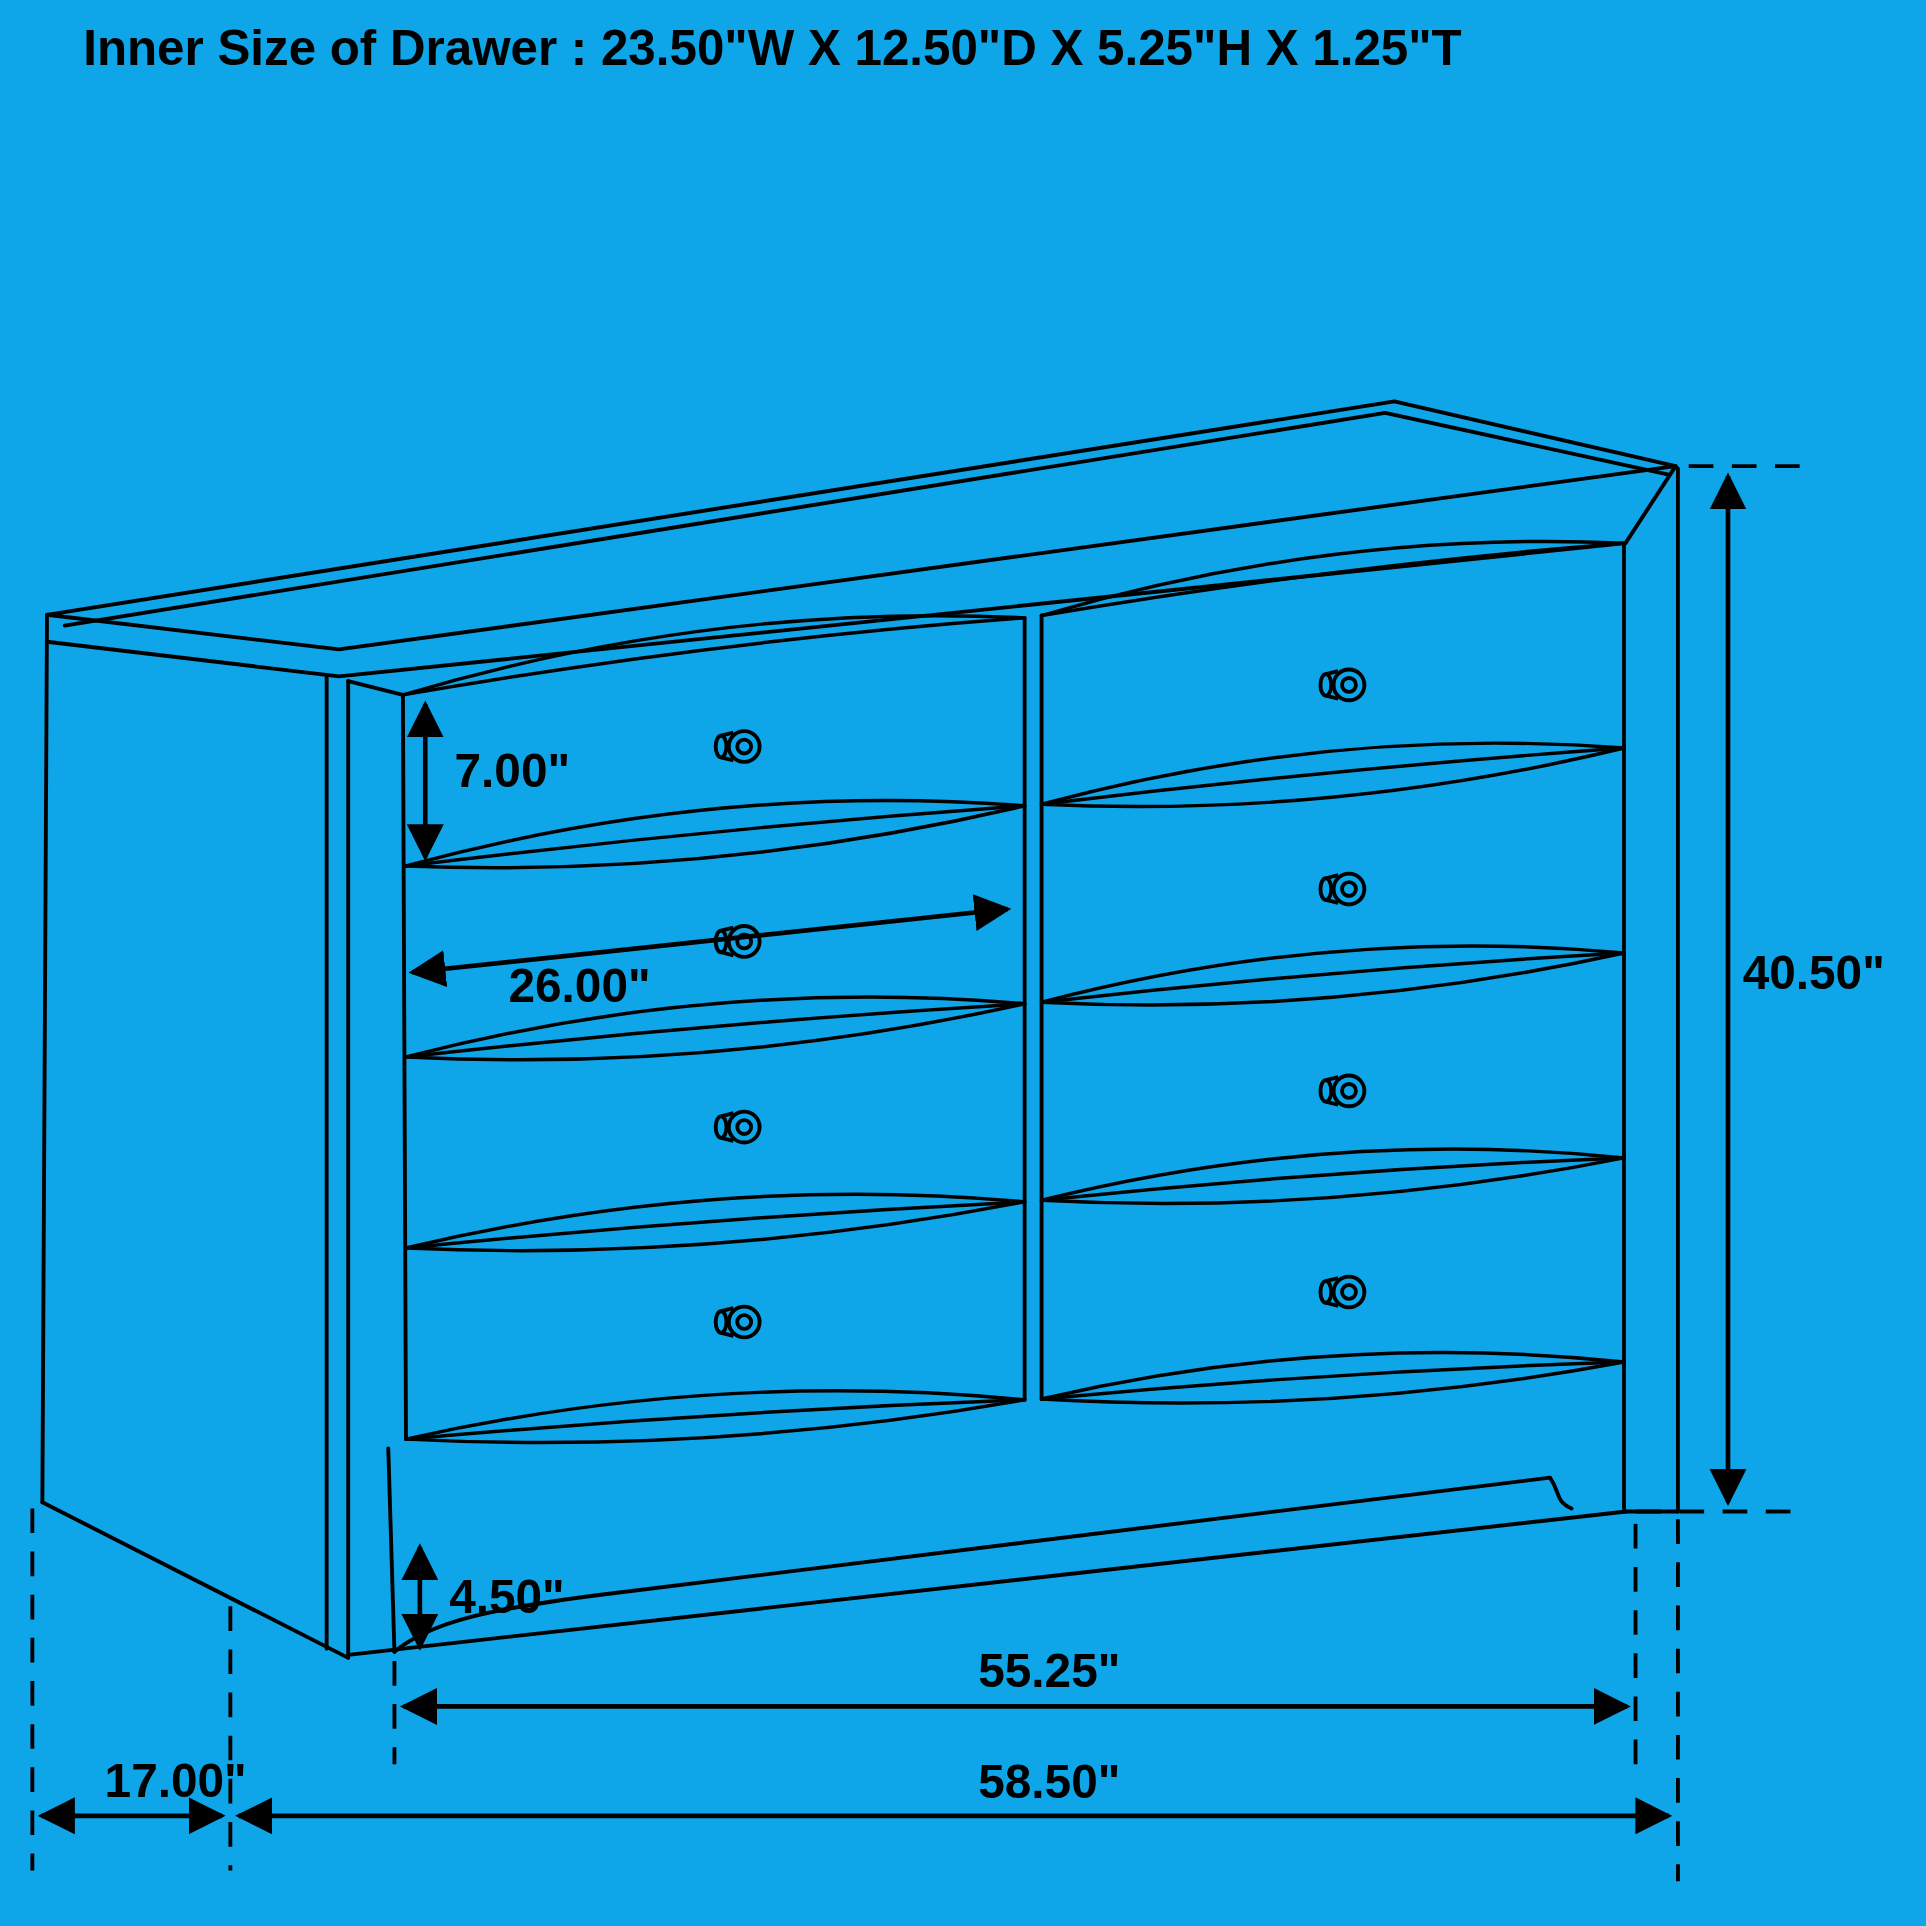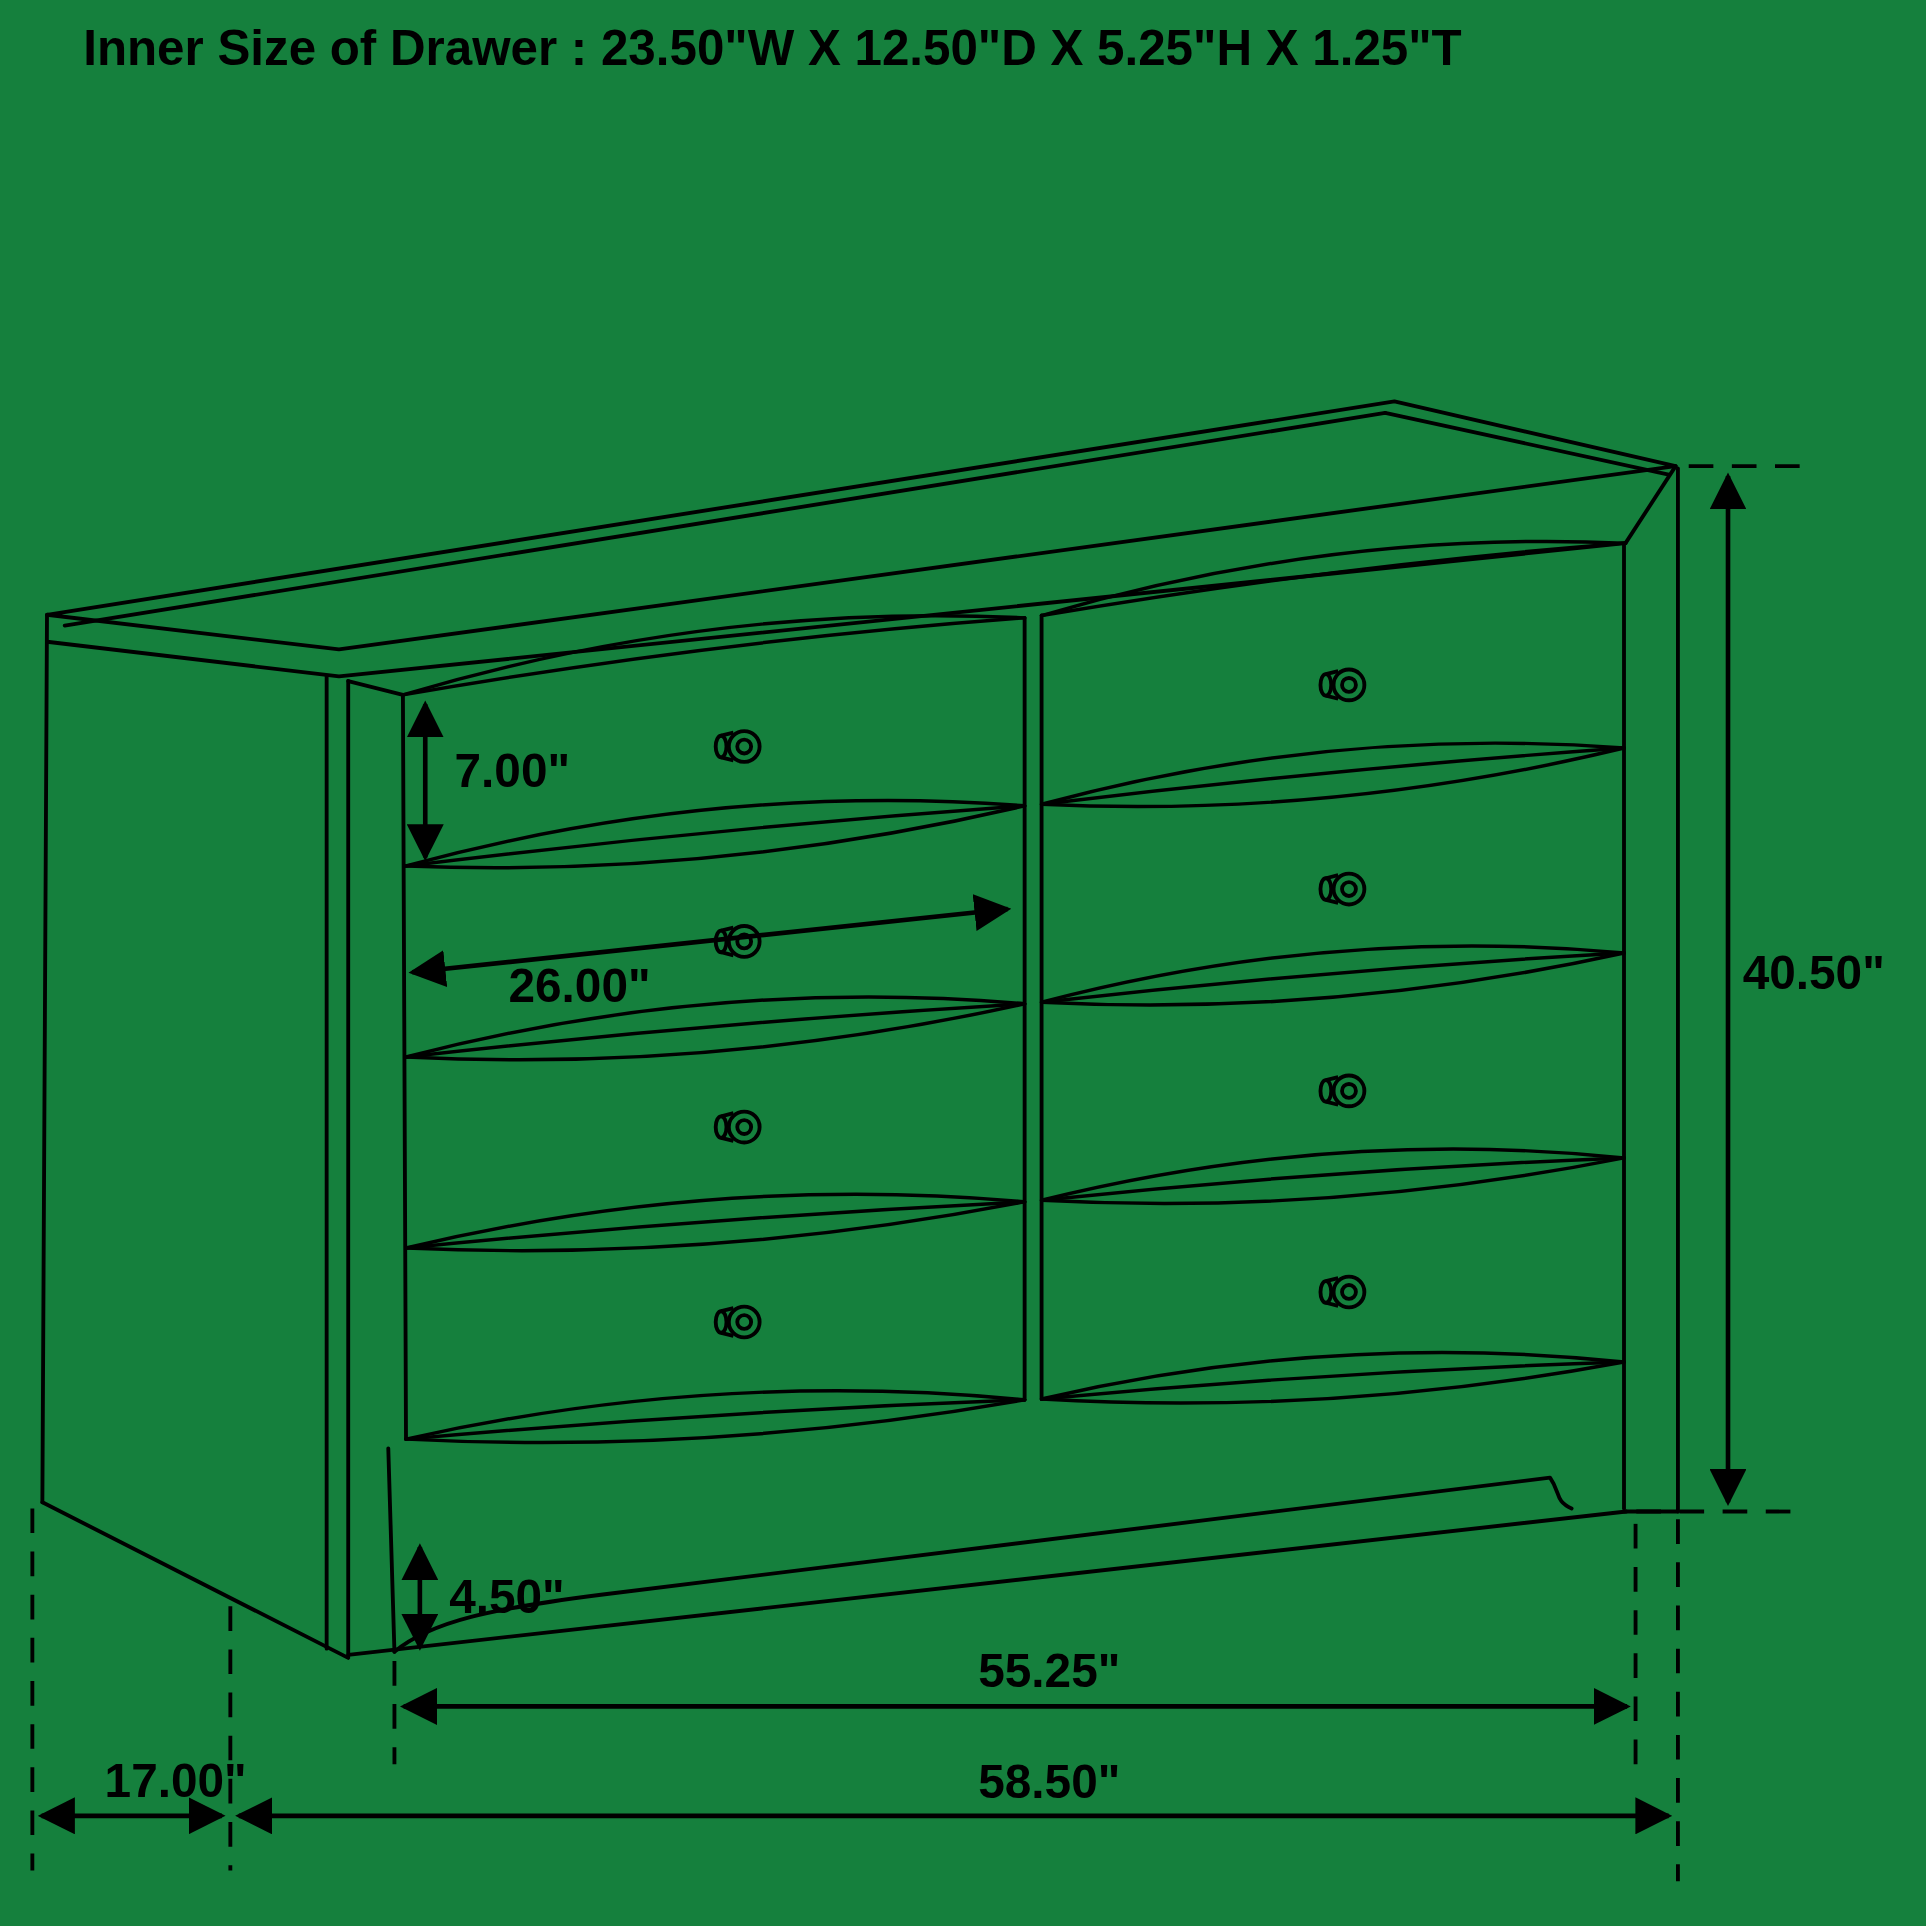--- a/index.html
+++ b/index.html
@@ -5,21 +5,21 @@
   html, body {
     margin: 0;
     padding: 0;
     background: #ffffff;
     font-family: "Liberation Sans", sans-serif;
   }
   #stage {
     position: relative;
     width: 1926px;
     height: 1926px;
-    background: #15803d;
+    background: #0ea5e9;
     overflow: hidden;
   }
   svg { display: block; }
   .struct {
     fill: none;
     stroke: #000000;
     stroke-width: 5;
     stroke-linecap: round;
     stroke-linejoin: round;
   }

